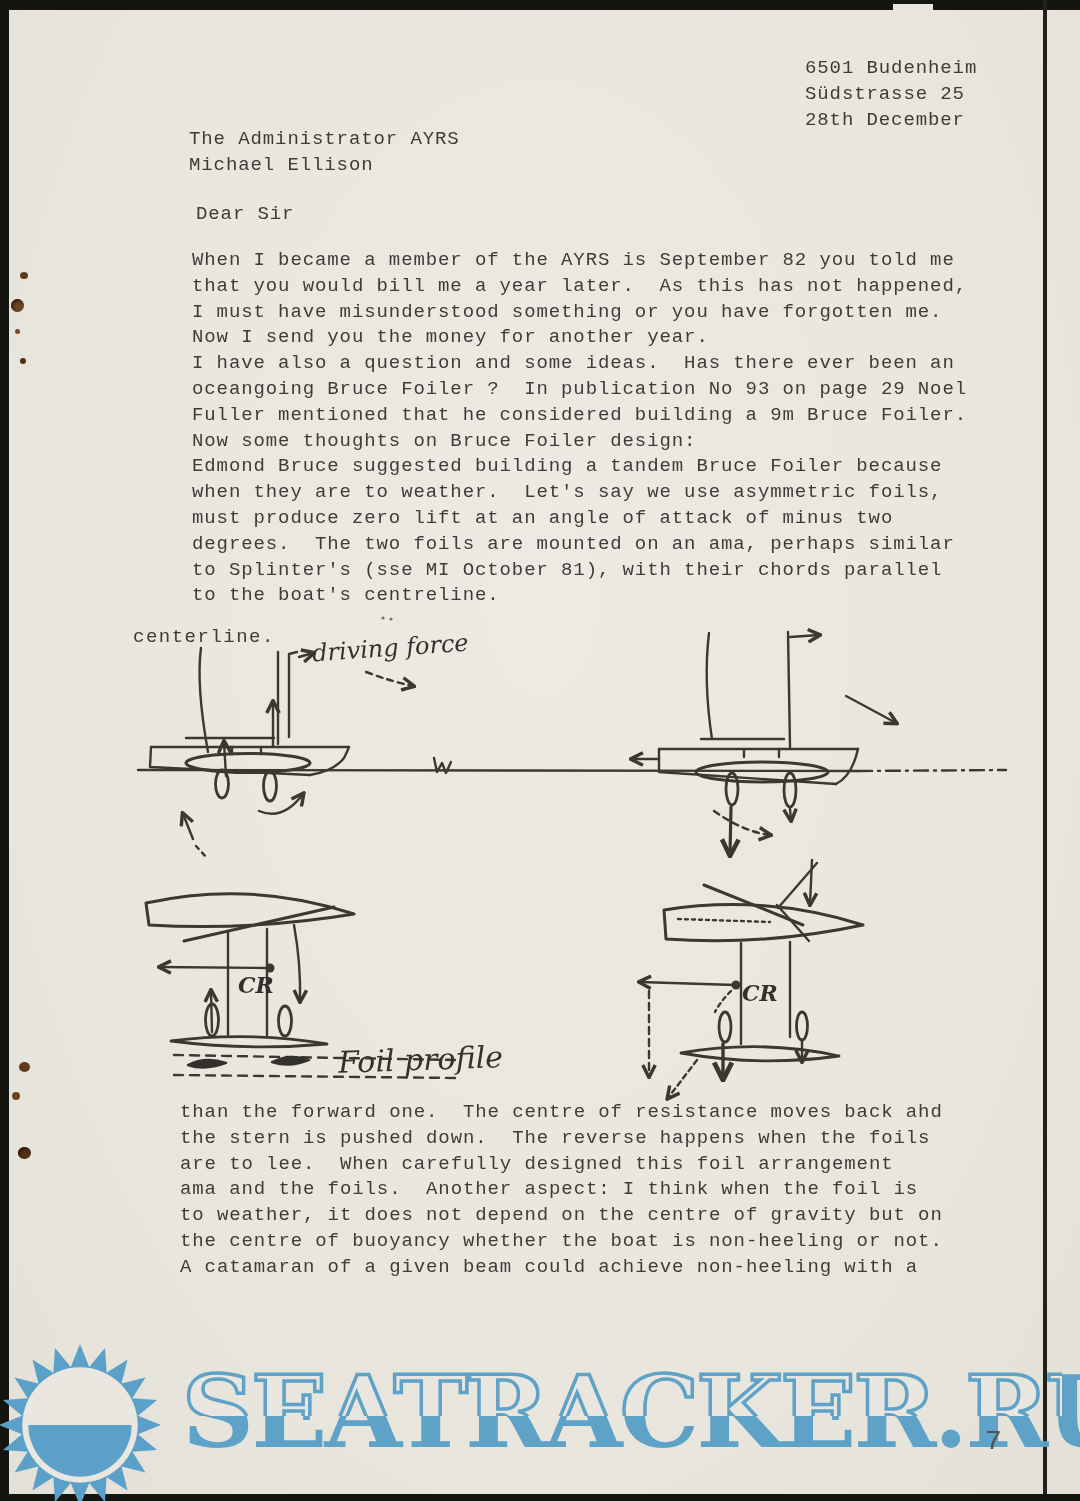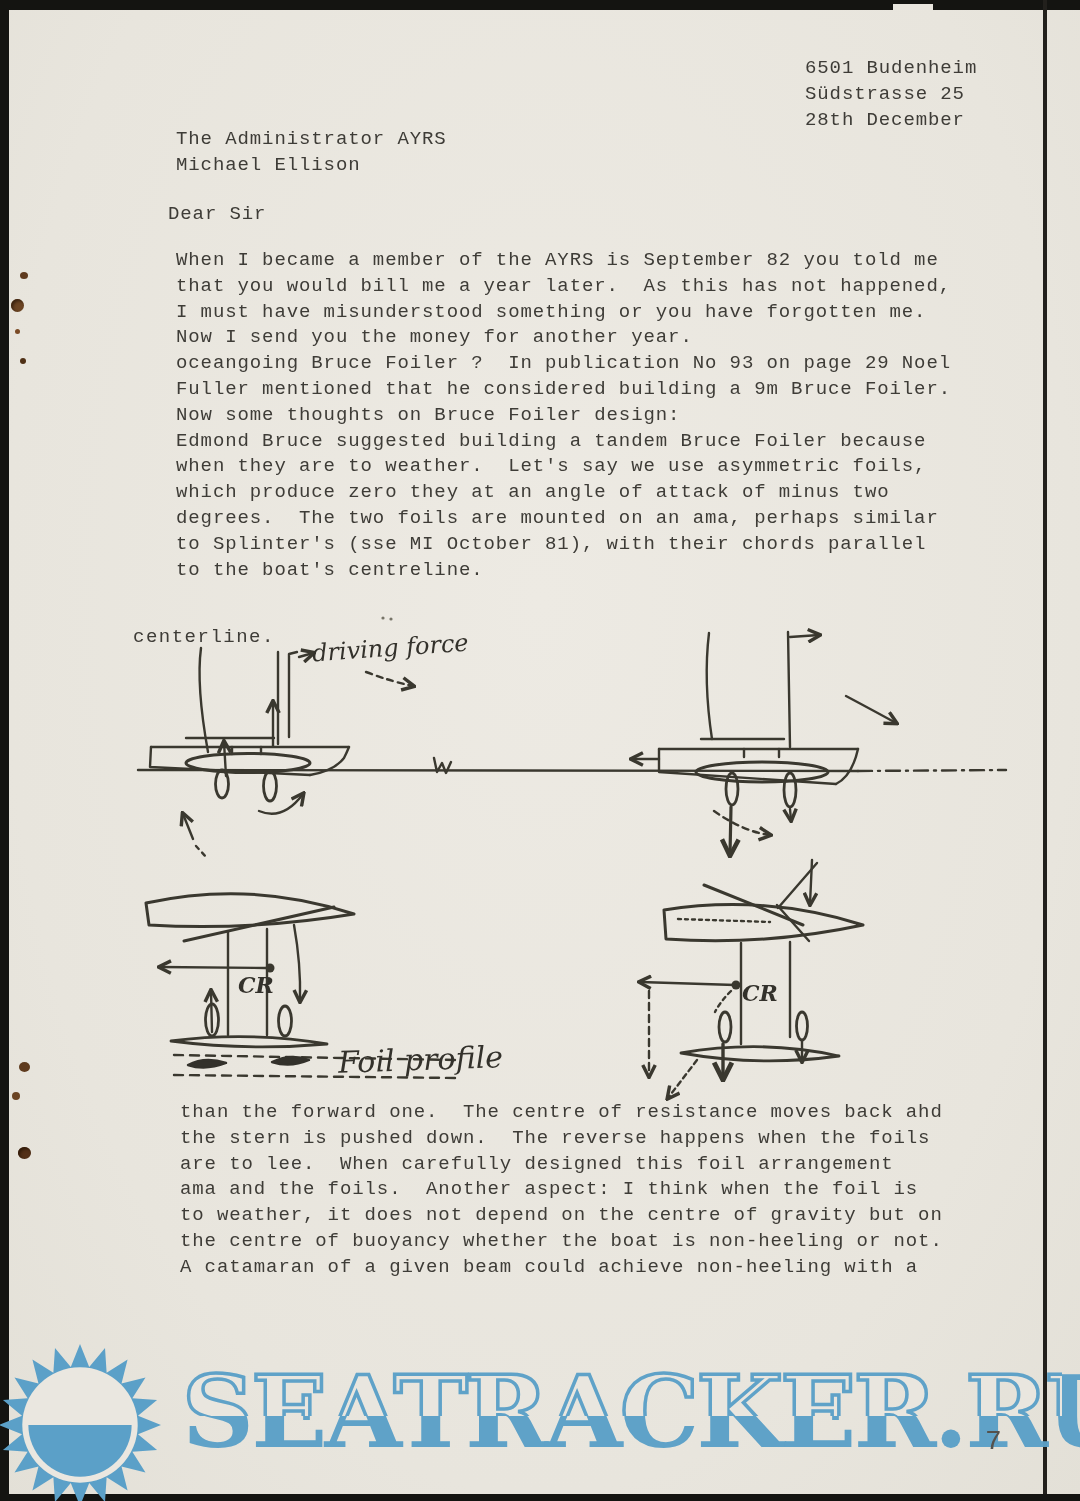--- a/index.html
+++ b/index.html
@@ -61,38 +61,39 @@
   <div class="speck" style="left:19px;top:1062px;width:11px;height:10px;background:#5f3b1e;"></div>
   <div class="speck" style="left:12px;top:1092px;width:8px;height:8px;background:#6b4423;"></div>
   <div class="speck" style="left:18px;top:1147px;width:13px;height:12px;background:#533018;box-shadow:inset 2px 2px 3px #331c0a;"></div>
 
   <div class="typed" style="left:805px;top:56px;">
       <div class="tline">6501 Budenheim</div>
       <div class="tline">Südstrasse 25</div>
       <div class="tline">28th December</div>
     </div>
 
-  <div class="typed" style="left:176px;top:127px;">
+  <div class="typed" style="left:189px;top:127px;">
       <div class="tline">The Administrator AYRS</div>
       <div class="tline">Michael Ellison</div>
     </div>
 
-  <div class="typed" style="left:168px;top:202px;">Dear Sir</div>
-
-  <div class="typed" style="left:176px;top:248px;">
+  <div class="typed" style="left:196px;top:202px;">Dear Sir</div>
+
+  <div class="typed" style="left:192px;top:248px;">
       <div class="tline">When I became a member of the AYRS is September 82 you told me</div>
       <div class="tline">that you would bill me a year later.  As this has not happened,</div>
       <div class="tline">I must have misunderstood something or you have forgotten me.</div>
       <div class="tline">Now I send you the money for another year.</div>
+      <div class="tline">I have also a question and some ideas.  Has there ever been an</div>
       <div class="tline">oceangoing Bruce Foiler ?  In publication No 93 on page 29 Noel</div>
       <div class="tline">Fuller mentioned that he considered building a 9m Bruce Foiler.</div>
       <div class="tline">Now some thoughts on Bruce Foiler design:</div>
       <div class="tline">Edmond Bruce suggested building a tandem Bruce Foiler because</div>
       <div class="tline">when they are to weather.  Let's say we use asymmetric foils,</div>
-      <div class="tline">which produce zero they at an angle of attack of minus two</div>
+      <div class="tline">must produce zero lift at an angle of attack of minus two</div>
       <div class="tline">degrees.  The two foils are mounted on an ama, perhaps similar</div>
       <div class="tline">to Splinter's (sse MI October 81), with their chords parallel</div>
       <div class="tline">to the boat's centreline.</div>
     </div>
 
   <svg class="sketch-svg" viewBox="0 0 1080 504">
     <defs>
       <marker id="ah" viewBox="0 0 10 10" refX="8" refY="5" markerWidth="6.5" markerHeight="6.5" orient="auto-start-reverse">
         <path d="M1,1 L9,5 L1,9" fill="none" stroke="#3a382f" stroke-width="2.2"></path>
       </marker>

